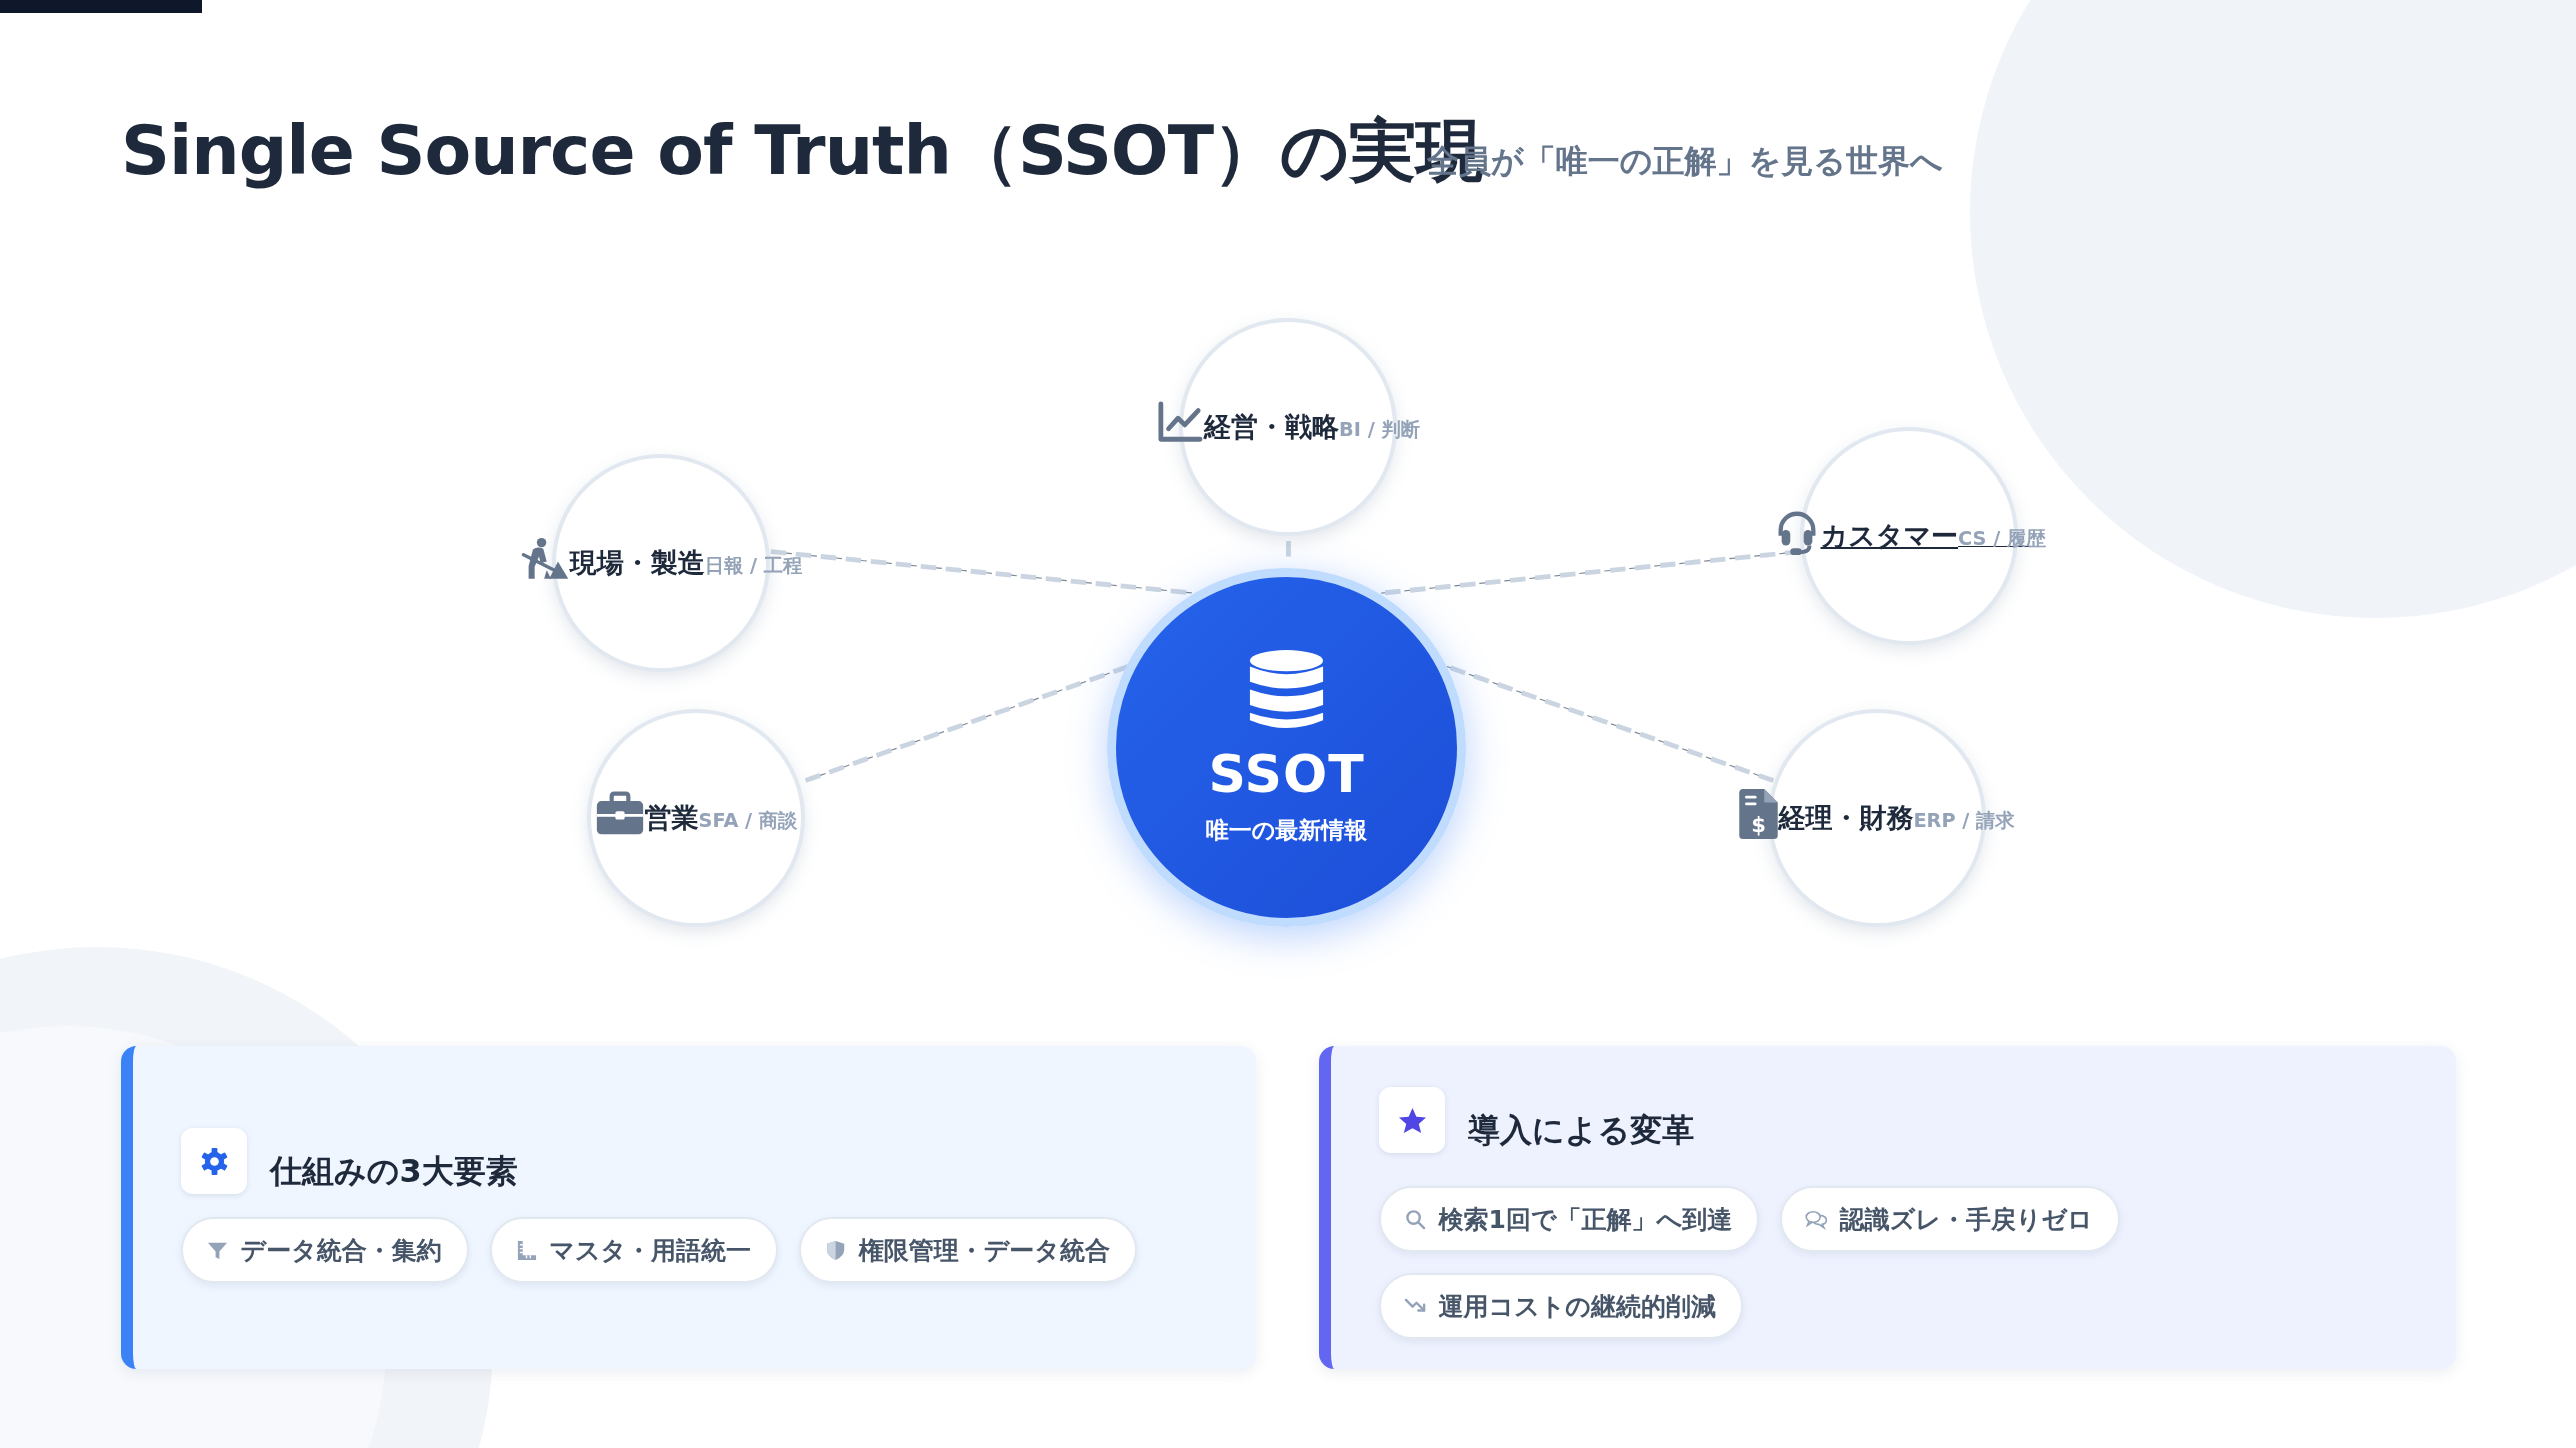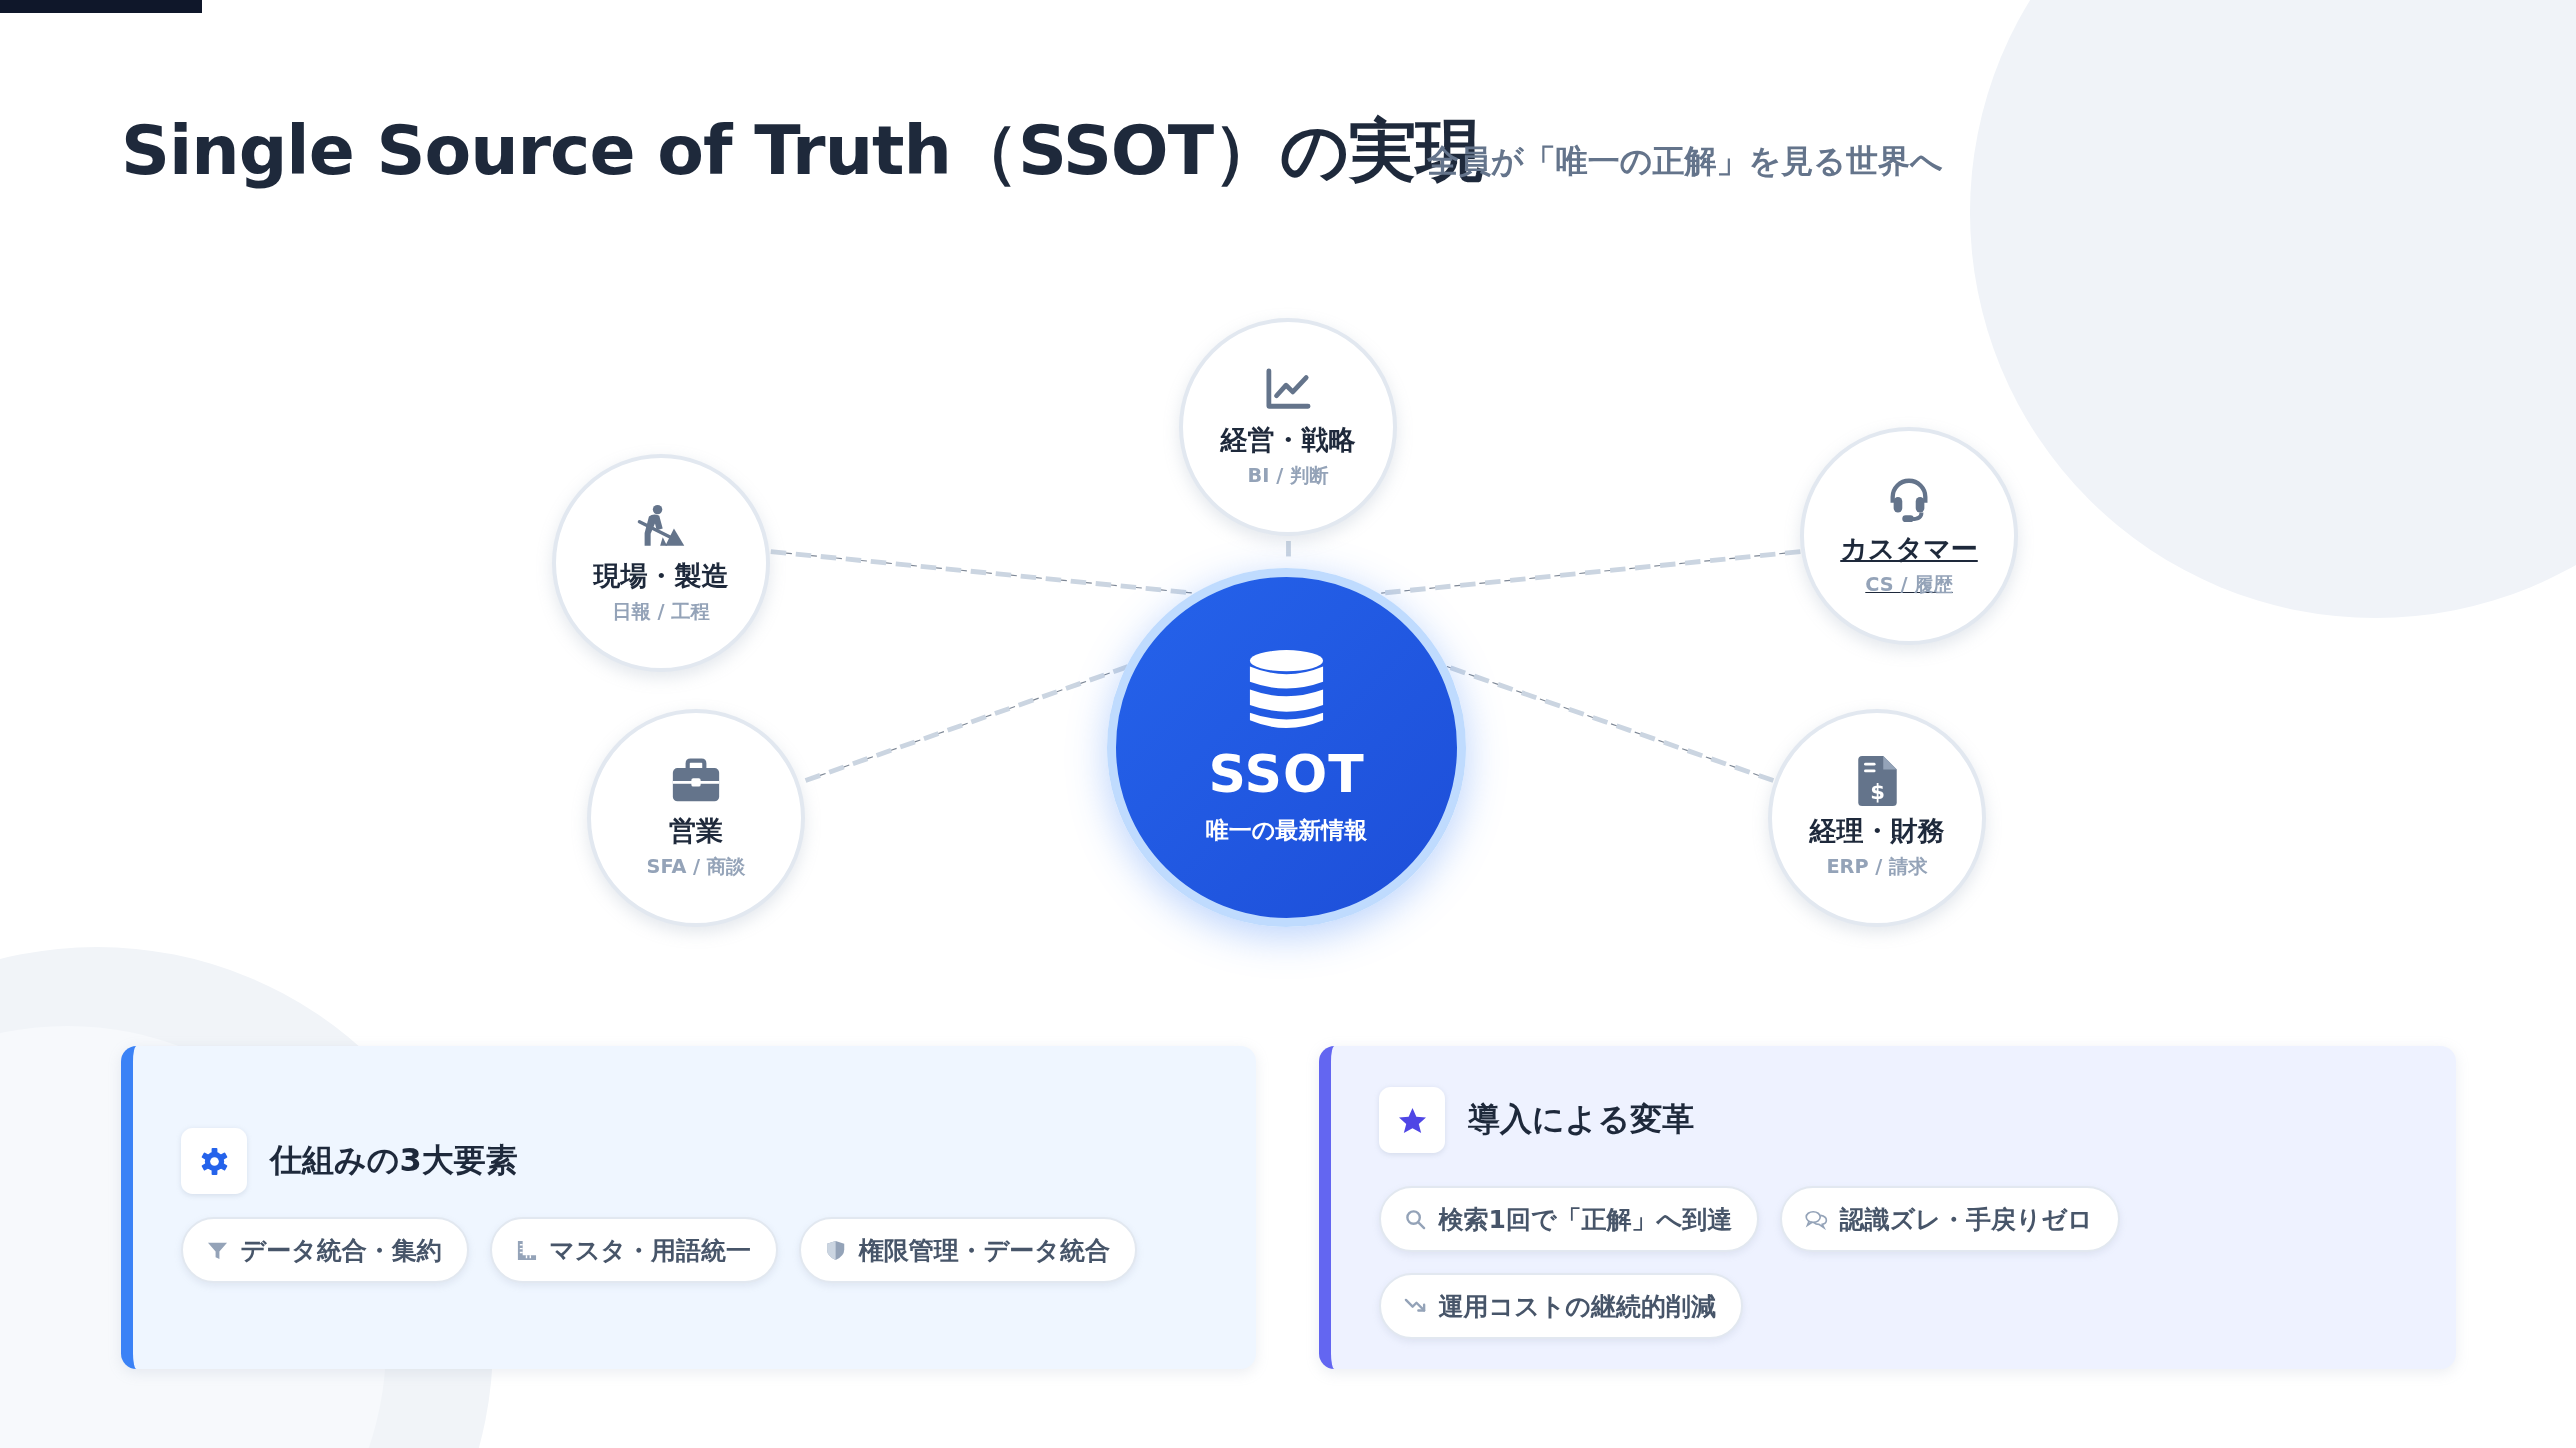--- a/index.html
+++ b/index.html
@@ -11,35 +11,35 @@
   .deco-bl-outer { left: -299px; top: 947px; width: 792px; height: 792px; background: #f1f4f8; }
   .deco-bl-inner { left: -251px; top: 1026px; width: 637px; height: 637px; background: #f7f9fc; }
 
   .top-bar { position: absolute; left: 0; top: 0; width: 202px; height: 12.6px; background: #0f172a; }
 
   .title { position: absolute; left: 121px; top: 106px; font-size: 68px; font-weight: bold; color: #1e293b; letter-spacing: -1px; white-space: nowrap; }
   .subtitle { position: absolute; left: 1427px; top: 140px; font-size: 32px; font-weight: bold; color: #64748b; white-space: nowrap; }
 
   svg.lines { position: absolute; left: 0; top: 0; width: 2576px; height: 1449px; pointer-events: none; }
 
-  .node { position: absolute; width: 218px; height: 218px; border-radius: 50%; background: #ffffff; border: 4.8px solid #e2e8f0; box-shadow: 0 5.8px 15.5px rgba(148,163,184,0.25); display: flex; flex-direction: column; align-items: center; justify-content: center; text-align: center; }
+  .node { position: absolute; width: 218px; height: 218px; border-radius: 50%; background: #ffffff; border: 4.8px solid #e2e8f0; box-shadow: 0 5.8px 15.5px rgba(148,163,184,0.25); display: flex; flex-direction: row; align-items: center; justify-content: center; text-align: center; }
   .node .n-icon { width: 50px; height: 50px; display: flex; align-items: center; justify-content: center; margin-bottom: 7.7px; }
   .node .n-title { font-size: 27px; font-weight: bold; color: #1e293b; line-height: 1.25; white-space: nowrap; }
   .node .n-sub { font-size: 19.3px; font-weight: bold; color: #94a3b8; margin-top: 5.8px; white-space: nowrap; }
 
   .hub { position: absolute; left: 1107px; top: 568px; width: 359px; height: 359px; border-radius: 50%; background: linear-gradient(135deg, #2563eb 0%, #1d4ed8 100%); border: 9.7px solid #bfdbfe; box-shadow: 0 9.7px 39px rgba(59,130,246,0.35); display: flex; flex-direction: column; align-items: center; justify-content: center; color: #ffffff; }
   .hub .h-icon { width: 77px; height: 83px; margin-bottom: 13.5px; }
   .hub .h-title { font-size: 52px; font-weight: bold; line-height: 1.1; letter-spacing: 1px; }
   .hub .h-sub { font-size: 23px; font-weight: bold; margin-top: 11.6px; white-space: nowrap; }
 
   .card { position: absolute; top: 1046px; height: 323px; border-radius: 15.5px; box-shadow: 0 3.9px 13.5px rgba(148,163,184,0.18); }
   .card-left { left: 121px; width: 1135px; background: #eff6ff; border-left: 12.6px solid #3b82f6; }
   .card-right { left: 1319px; width: 1137px; background: #eef2ff; border-left: 12.6px solid #6366f1; }
 
-  .card-head { position: absolute; display: flex; align-items: center; }
+  .card-head { position: absolute; display: flex; align-items: flex-end; }
   .icon-box { width: 66px; height: 66px; border-radius: 11.6px; background: #ffffff; box-shadow: 0 1.9px 5.8px rgba(148,163,184,0.25); display: flex; align-items: center; justify-content: center; margin-right: 23px; }
   .card-title { font-size: 32px; font-weight: bold; color: #1e293b; white-space: nowrap; }
 
   .chips { position: absolute; display: flex; flex-wrap: wrap; gap: 21px 21px; }
   .chip { height: 66px; padding: 0 25px 0 23px; border-radius: 33px; background: #ffffff; border: 2.9px solid #e2e8f0; box-shadow: 0 2.9px 7.7px rgba(148,163,184,0.18); display: flex; align-items: center; white-space: nowrap; }
   .chip .c-icon { width: 23px; height: 23px; margin-right: 11.6px; display: flex; align-items: center; justify-content: center; }
   .chip .c-label { font-size: 25px; font-weight: bold; color: #475569; }
 </style>
 </head>
 <body>

